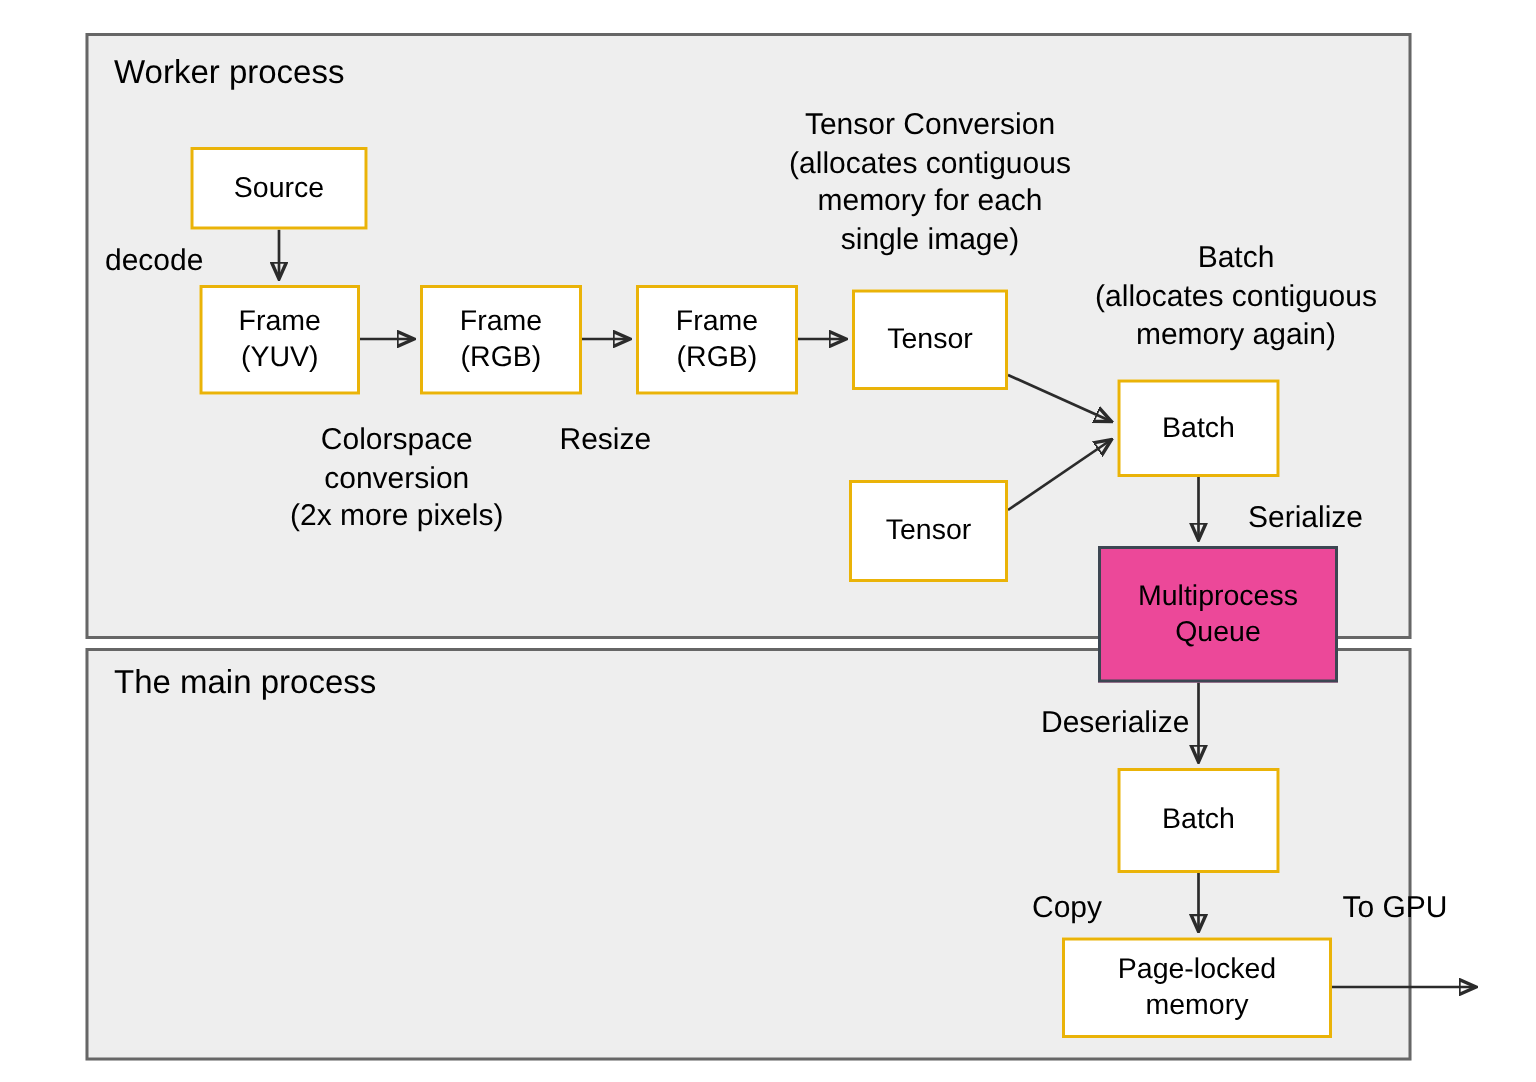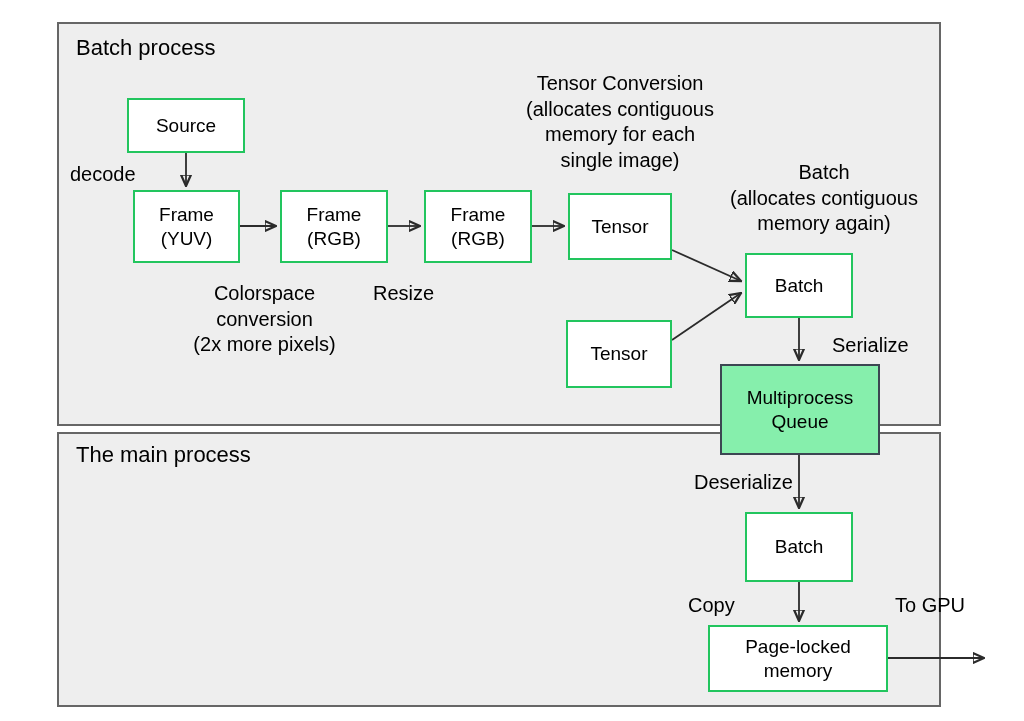--- a/index.html
+++ b/index.html
@@ -28,35 +28,36 @@
   .panel-title {
     position: absolute;
     font-size: 22px;
     color: #000000;
     white-space: nowrap;
     line-height: 1.1;
   }
   .node {
     position: absolute;
     background: #ffffff;
-    border: 2px solid #22c55e;
+    border: 2px solid #eab308;
     box-sizing: border-box;
     display: flex;
     align-items: center;
     justify-content: center;
     text-align: center;
     font-size: 19px;
     color: #000000;
     line-height: 1.25;
     white-space: pre-line;
     z-index: 3;
   }
   .node.accent {
-    background: #86efac;
+    background: #ec4899;
     border-color: #3c4652;
+    margin-left: 12px;
   }
   .edge-label {
     position: absolute;
     font-size: 20px;
     color: #000000;
     line-height: 1.28;
     white-space: pre-line;
     z-index: 4;
   }
   .edge-label.center { text-align: center; }
@@ -78,21 +79,21 @@
 </style>
 </head>
 <body>
 
 <div id="canvas">
 
   <div class="panel" style="left:57px; top:22px; width:884px; height:404px;"></div>
 
   <div class="panel" style="left:57px; top:432px; width:884px; height:275px;"></div>
 
-  <div class="panel-title" style="left:76px; top:36px;">Batch process</div>
+  <div class="panel-title" style="left:76px; top:36px;">Worker process</div>
 
   <div class="panel-title" style="left:76px; top:443px;">The main process</div>
 
   <svg class="wires" viewBox="0 0 1024 721">
     <defs>
       <marker id="arrow" viewBox="0 0 10 10" refX="9" refY="5" markerWidth="7" markerHeight="7" orient="auto-start-reverse">
         <path d="M 0 1 L 9 5 L 0 9 z" fill="#2b2b2b" stroke="none"></path>
       </marker>
     </defs>
 

